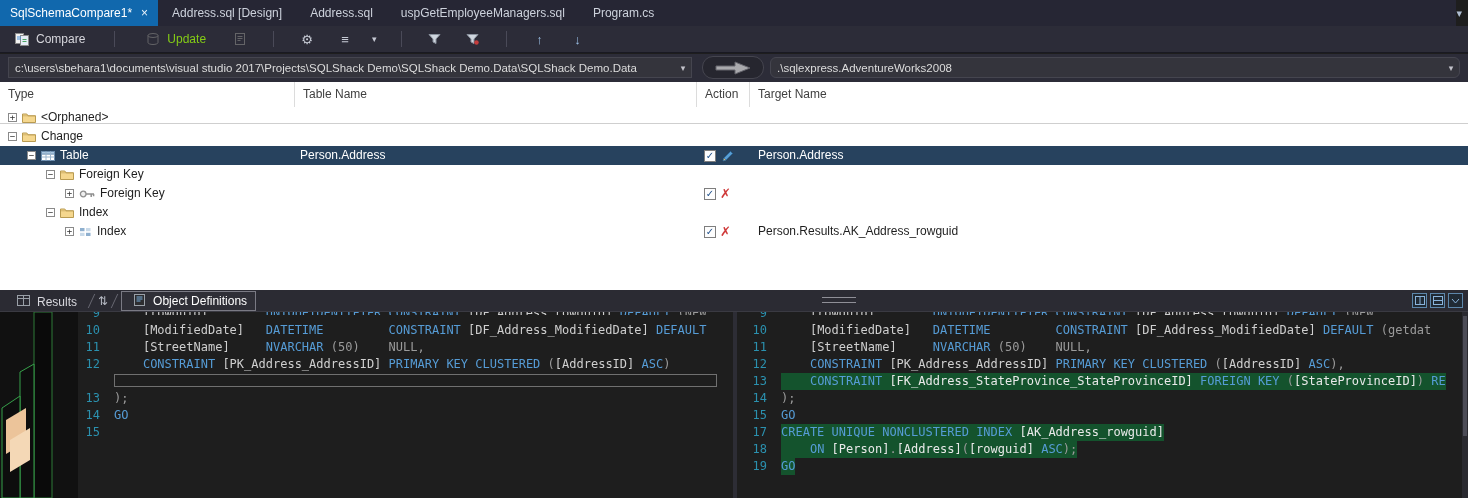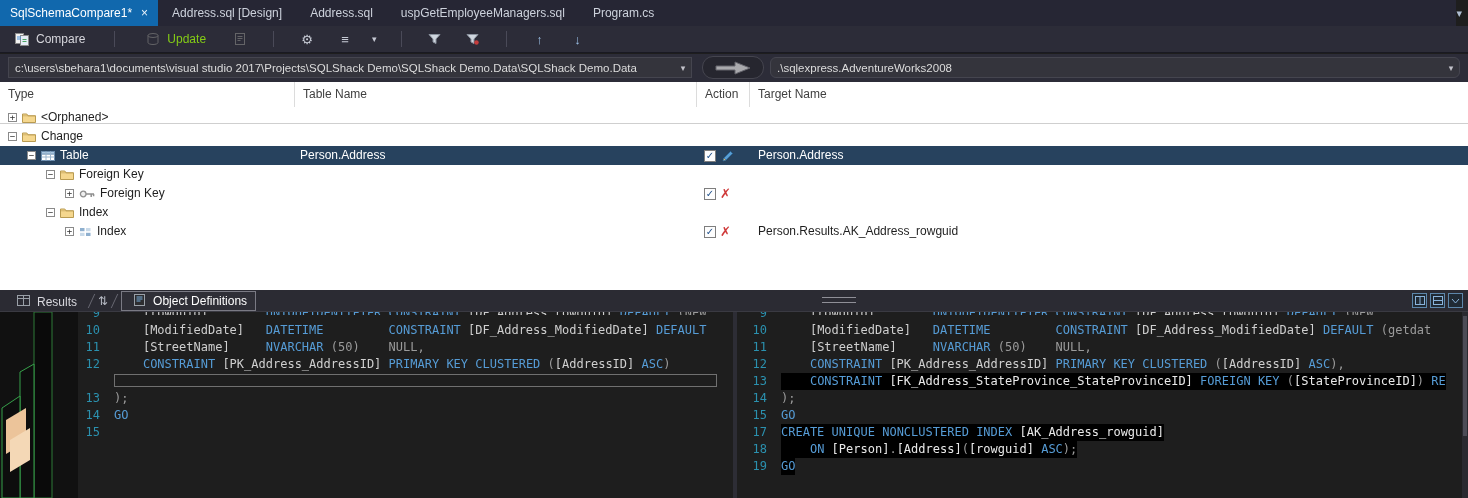--- a/index.html
+++ b/index.html
@@ -76,21 +76,21 @@
   .pane-right .code-scroll{position:absolute;left:0;top:0;right:6px;bottom:0;overflow:hidden;}
 
   .code-line{height:17px;line-height:17px;display:flex;white-space:pre;
              font-family:"DejaVu Sans Mono","Liberation Mono",monospace;font-size:12px;color:#d4d4d4;}
   .code-line.clipped{height:10px;overflow:hidden;}
   .code-line.clipped .gutter,.code-line.clipped .lt{transform:translateY(-7px);}
   .pane-left .gutter{width:36px;min-width:36px;padding-right:14px;}
   .pane-right .gutter{width:44px;min-width:44px;padding-right:14px;}
   .gutter{text-align:right;color:#2b91af;}
   .lt{flex:1;position:relative;overflow:hidden;}
-  .hl-span{background:#000000;display:inline-block;}
+  .hl-span{background:#14532d;display:inline-block;}
   .hl-span .tok-i{color:#e9e9e9;}
   .tok-k{color:#569cd6;}
   .tok-i{color:#cfcfcf;}
   .tok-g{color:#9b9b9b;}
   .placeholder-box{height:13px;margin:1px 16px 0 0;border:1px solid #707070;}
 
   .vscroll{position:absolute;right:0;top:0;bottom:0;width:6px;background:#2a2a30;}
   .vscroll .thumb{position:absolute;top:4px;left:1px;width:4px;height:120px;background:#4c4c56;}
 </style>
 </head>

